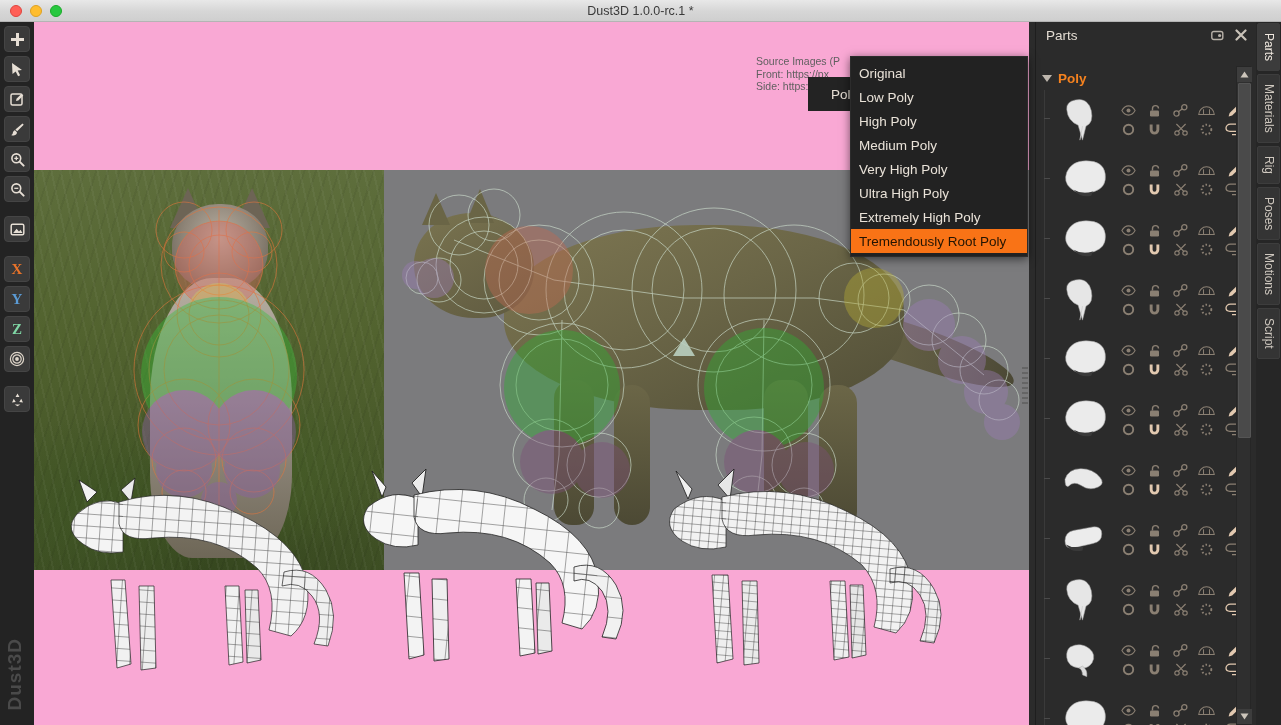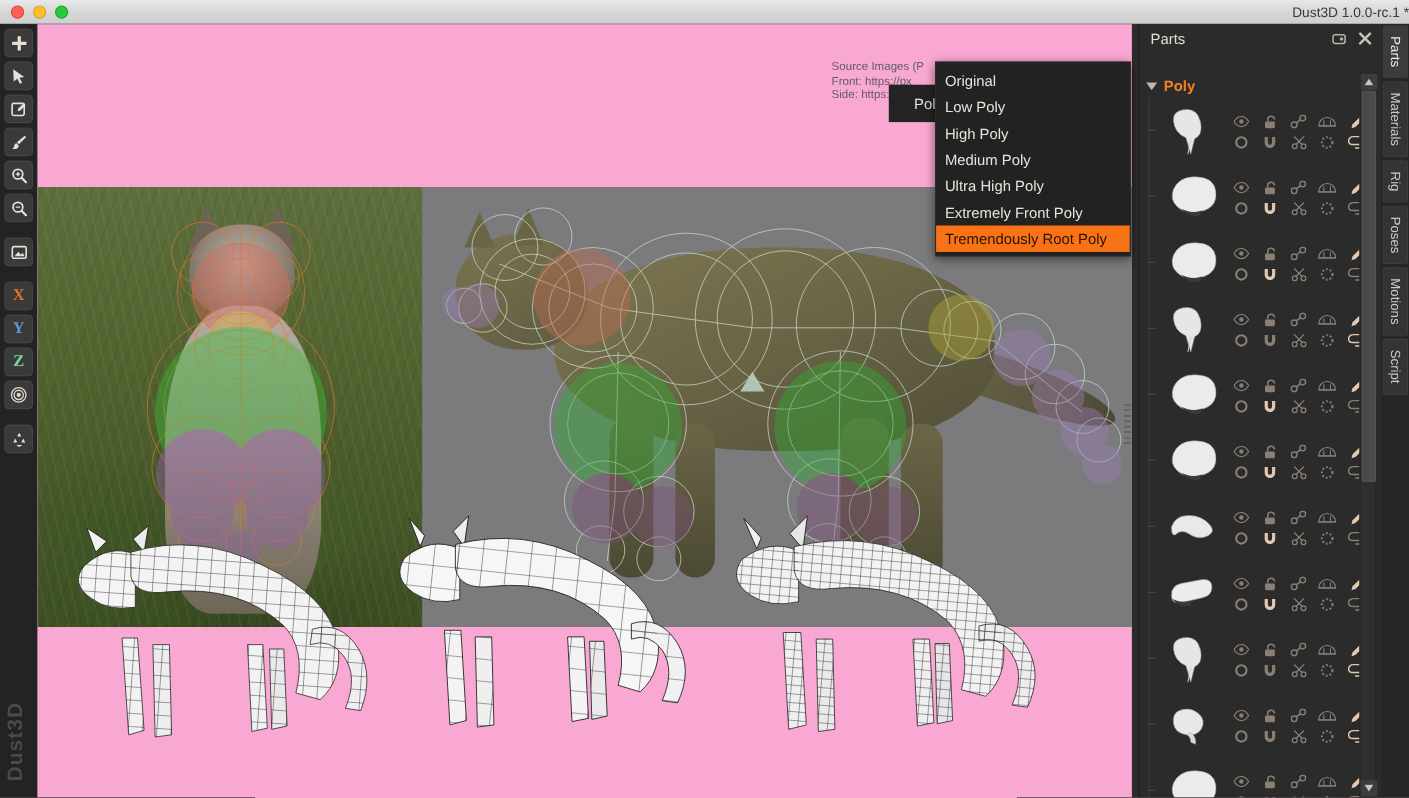--- a/index.html
+++ b/index.html
@@ -16,21 +16,21 @@
     background: linear-gradient(to bottom, #e8e8e8 0%, #d6d6d6 55%, #cfcfcf 100%);
     border-bottom: 1px solid #b4b4b4;
     display: flex; align-items: center;
   }
   .traffic { display: flex; gap: 8px; margin-left: 10px; }
   .dot { width: 12px; height: 12px; border-radius: 50%; }
   .dot.red { background: #ff5f57; border: 1px solid #e0443e; }
   .dot.yellow { background: #ffbd2e; border: 1px solid #dea123; }
   .dot.green { background: #28c840; border: 1px solid #1aab29; }
   .title-text {
-    position: absolute; left: 0; width: 1281px; text-align: right;
+    position: absolute; left: 0; width: 1281px; text-align: center;
     font-size: 12.5px; color: #3a3a3a;
   }
 
   
   .body-area {
     position: absolute; left: 0; top: 22px; width: 1281px; height: 703px;
     background: #2b2b2b;
   }
 
   
@@ -528,22 +528,23 @@
 
     <div class="poly-btn">
       <span>Poly</span>
     </div>
 
     <div class="menu">
       <div class="menu-item">Original</div>
       <div class="menu-item">Low Poly</div>
       <div class="menu-item">High Poly</div>
       <div class="menu-item">Medium Poly</div>
+      <div class="menu-item">Very High Poly</div>
       <div class="menu-item">Ultra High Poly</div>
-      <div class="menu-item">Extremely Front Poly</div>
+      <div class="menu-item">Extremely High Poly</div>
       <div class="menu-item selected">Tremendously Root Poly</div>
     </div>
 
     <div class="dock">
       <div class="dock-title-bar">
         <div class="dock-title">Parts</div>
         <div class="dock-btn">
           <svg width="13" height="11" viewBox="0 0 13 11">
               <rect x="0.8" y="1.5" width="11" height="8" rx="2" fill="none" stroke="#b9b2a9" stroke-width="1.4"></rect>
               <circle cx="8.6" cy="5.5" r="1.6" fill="#b9b2a9"></circle>

